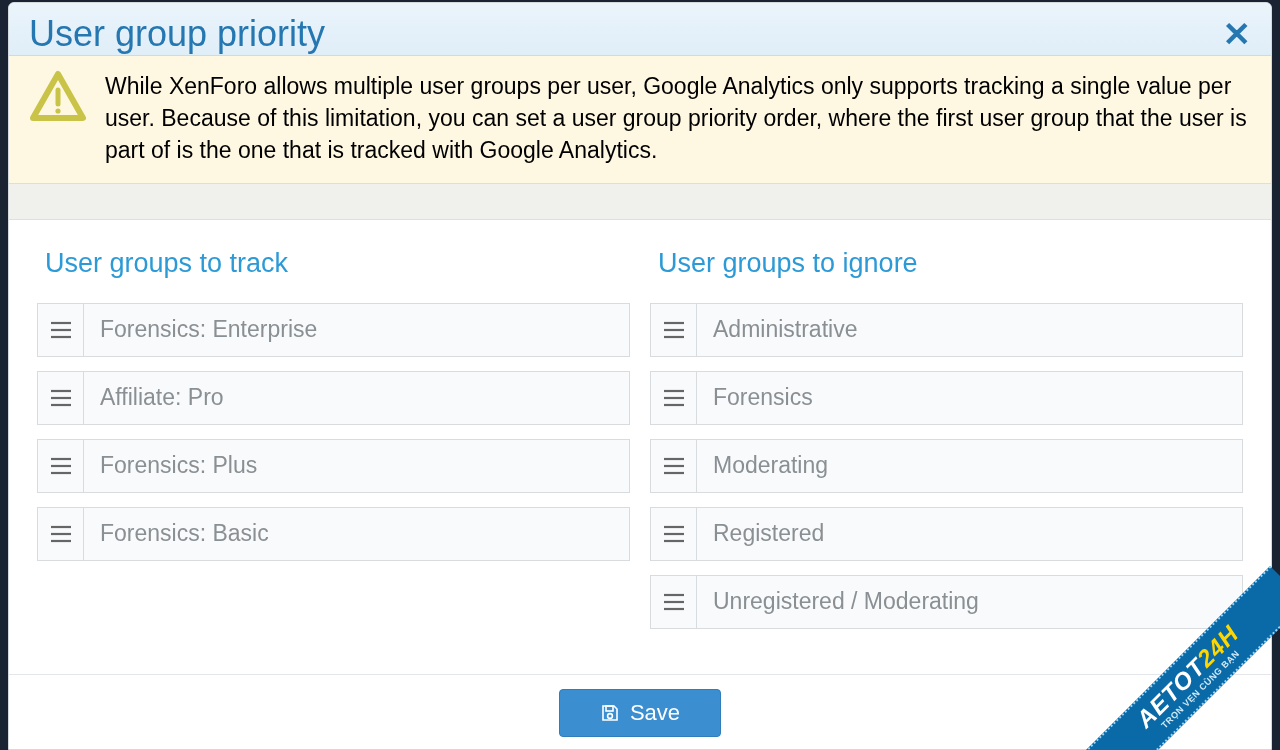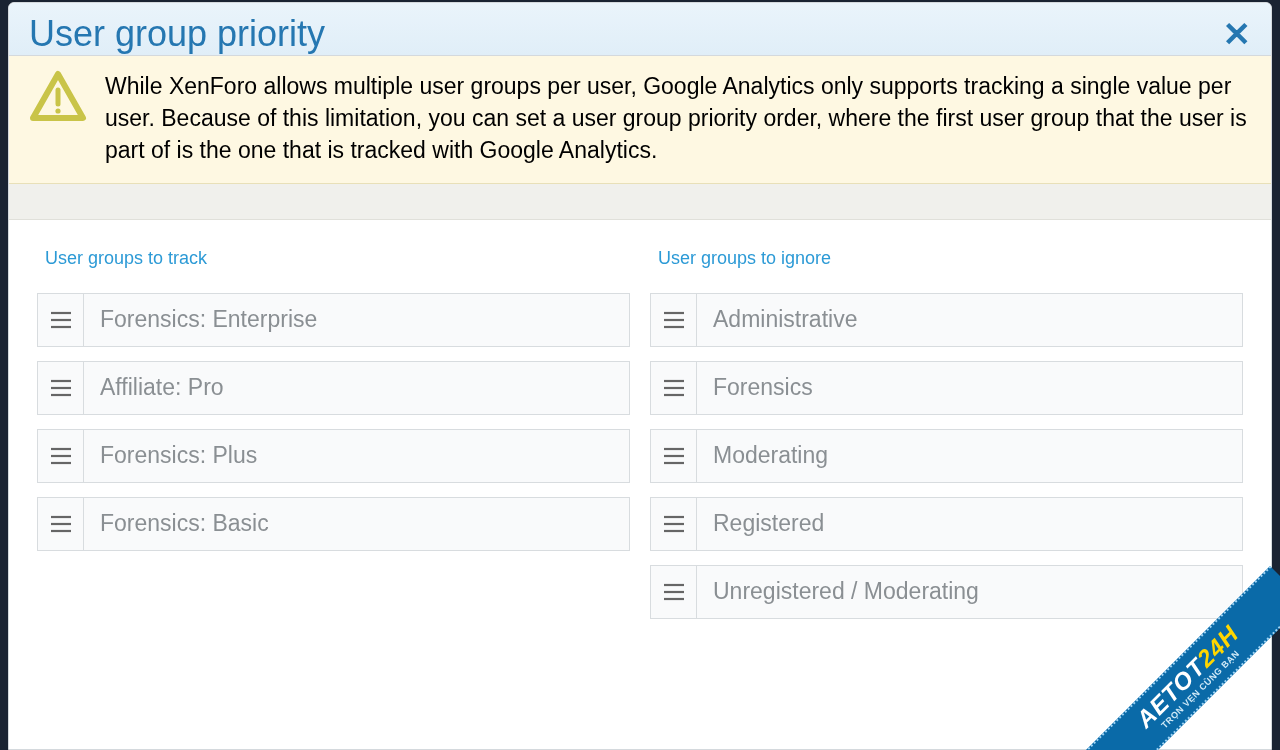--- a/index.html
+++ b/index.html
@@ -73,21 +73,21 @@
       background: #fff;
       padding: 28px 28px 24px 28px;
       display: flex;
       gap: 20px;
     }
     .col {
       flex: 1;
     }
     .col-title {
       color: #2c9ad6;
-      font-size: 18px;
+      font-size: 27px;
       font-weight: 400;
       margin-bottom: 24px;
       padding-left: 8px;
     }
     .row {
       display: flex;
       align-items: stretch;
       border: 1px solid #d8dcdf;
       border-radius: 0;
       margin-bottom: 14px;
@@ -274,19 +274,29 @@
               <line x1="1" y1="9" x2="21" y2="9" stroke="#666" stroke-width="2.2"></line>
               <line x1="1" y1="16" x2="21" y2="16" stroke="#666" stroke-width="2.2"></line>
             </svg>
           </div>
         <div class="row-label">Unregistered / Moderating</div>
       </div>
     </div>
 
   </div>
 
+  <div class="footer">
+    <button class="save-btn">
+      <svg viewBox="0 0 20 20">
+        <path d="M3 3 h11 l3 3 v11 h-14 Z" fill="none" stroke="#fff" stroke-width="1.6"></path>
+        <rect x="6" y="3" width="7" height="5" fill="none" stroke="#fff" stroke-width="1.6"></rect>
+        <circle cx="10" cy="13" r="2.4" fill="none" stroke="#fff" stroke-width="1.6"></circle>
+      </svg>
+      <span>Save</span>
+    </button>
+  </div>
 
 </div>
 
 <div class="watermark">
   <span class="main">AETOT</span><span class="y24h">24H</span>
   <span class="sub">TRỌN VẸN CÙNG BẠN</span>
 </div>
 
 </body></html>

